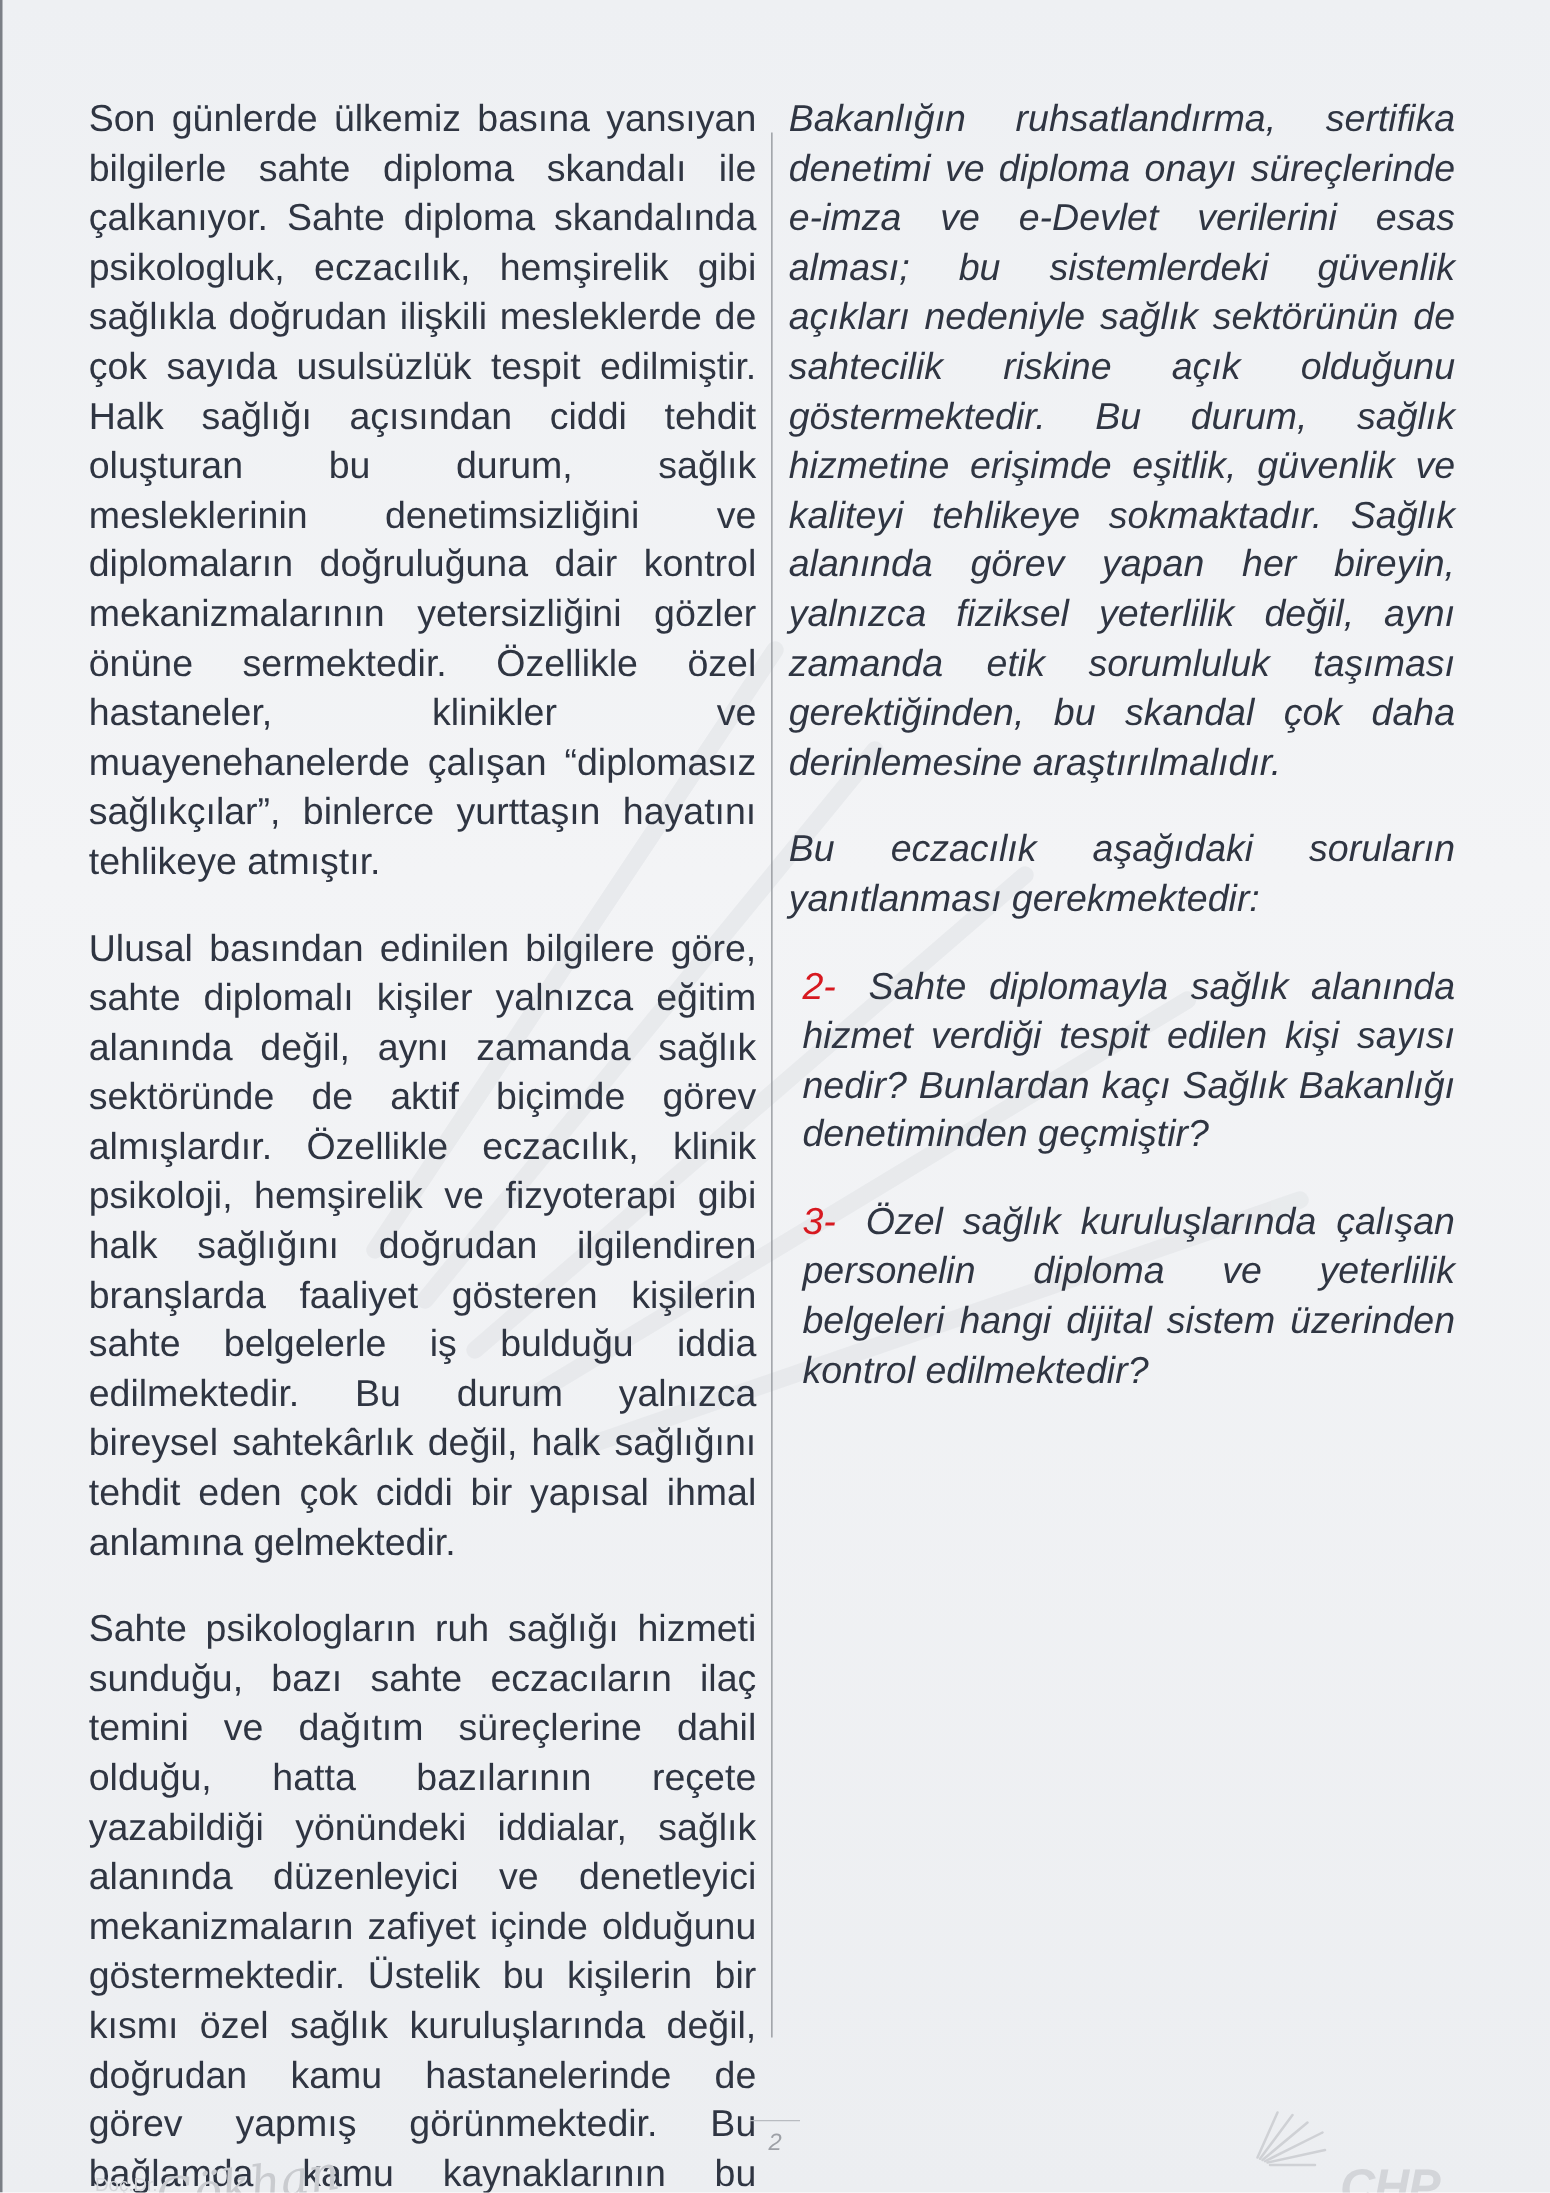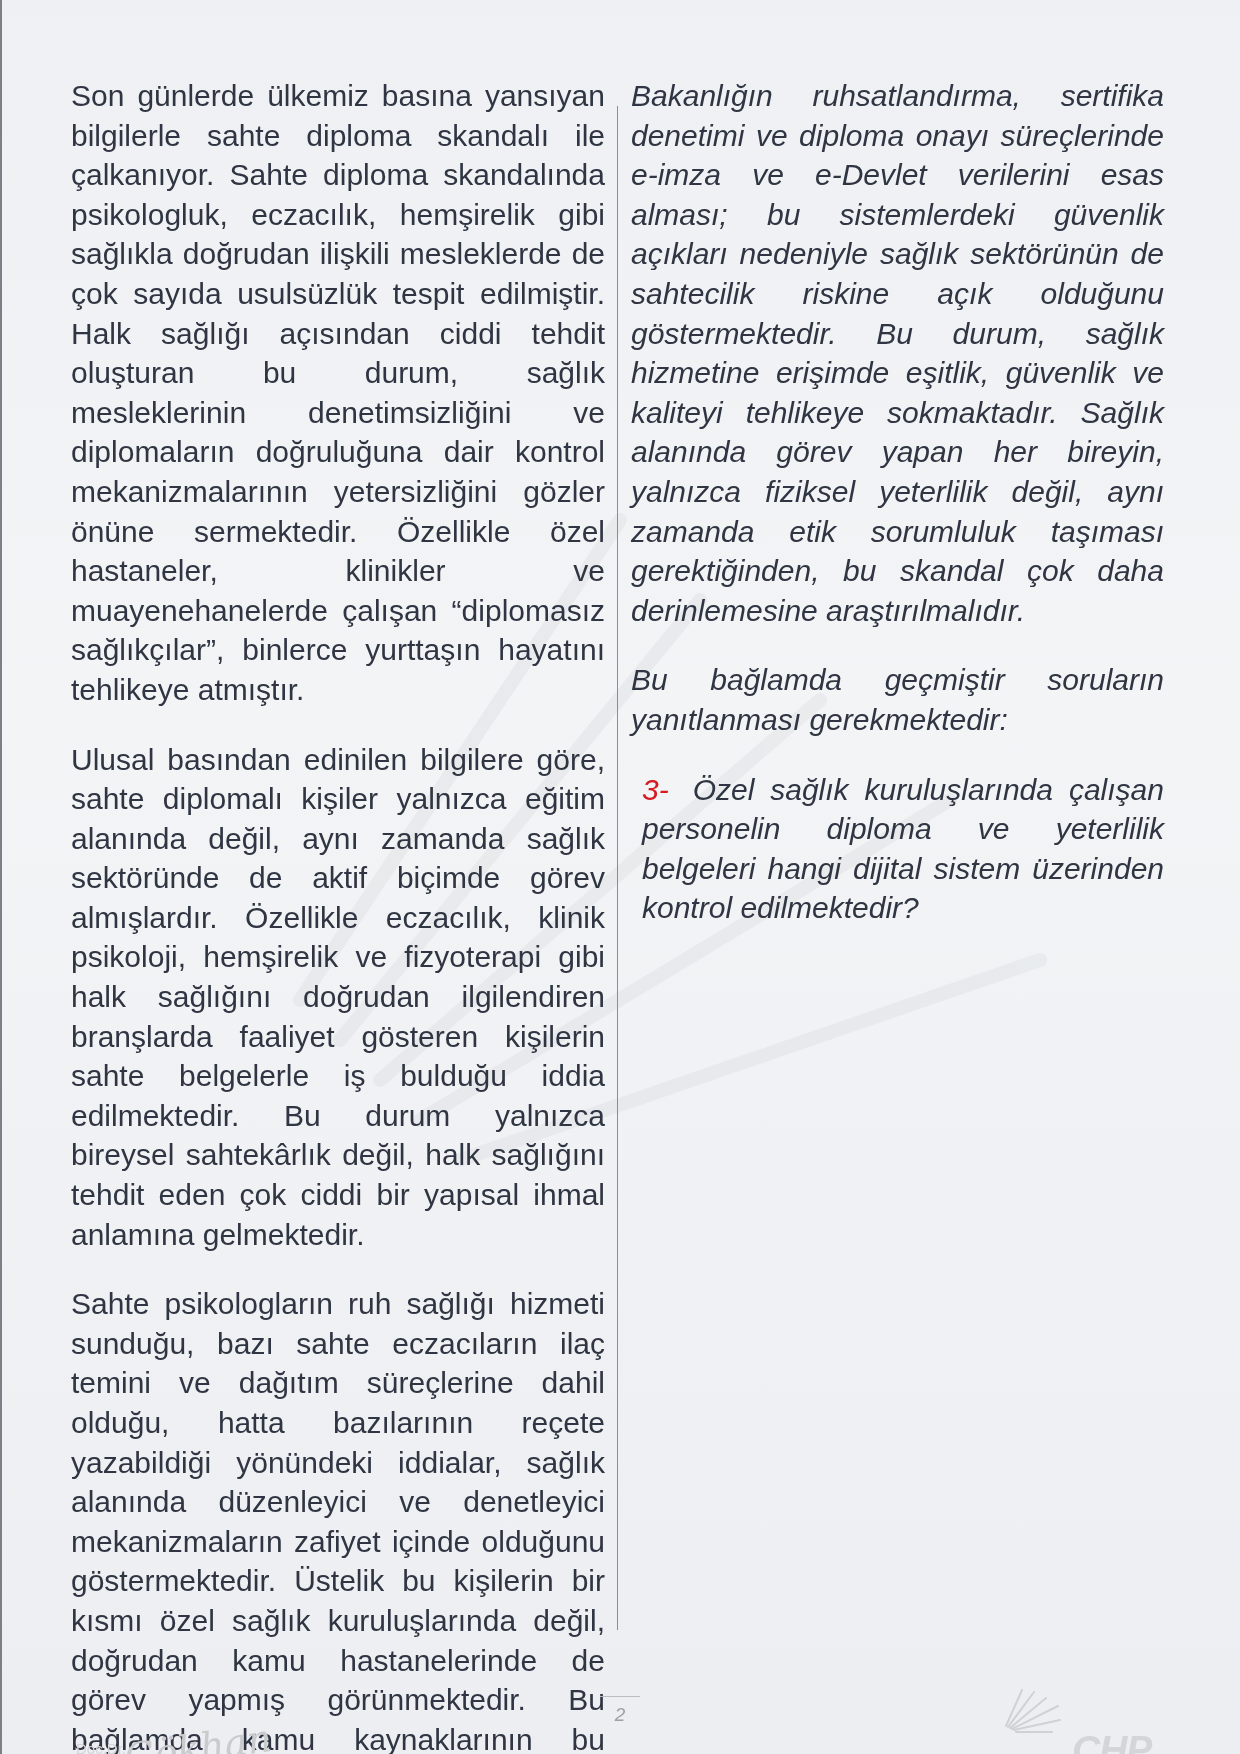--- a/index.html
+++ b/index.html
@@ -48,22 +48,26 @@
 <div class="col col-left">
   <p>Son günlerde ülkemiz basına yansıyan bilgilerle sahte diploma skandalı ile çalkanıyor. Sahte diploma skandalında psikologluk, eczacılık, hemşirelik gibi sağlıkla doğrudan ilişkili mesleklerde de çok sayıda usulsüzlük tespit edilmiştir. Halk sağlığı açısından ciddi tehdit oluşturan bu durum, sağlık mesleklerinin denetimsizliğini ve diplomaların doğruluğuna dair kontrol mekanizmalarının yetersizliğini gözler önüne sermektedir. Özellikle özel hastaneler, klinikler ve muayenehanelerde çalışan “diplomasız sağlıkçılar”, binlerce yurttaşın hayatını tehlikeye atmıştır.</p>
   <p>Ulusal basından edinilen bilgilere göre, sahte diplomalı kişiler yalnızca eğitim alanında değil, aynı zamanda sağlık sektöründe de aktif biçimde görev almışlardır. Özellikle eczacılık, klinik psikoloji, hemşirelik ve fizyoterapi gibi halk sağlığını doğrudan ilgilendiren branşlarda faaliyet gösteren kişilerin sahte belgelerle iş bulduğu iddia edilmektedir. Bu durum yalnızca bireysel sahtekârlık değil, halk sağlığını tehdit eden çok ciddi bir yapısal ihmal anlamına gelmektedir.</p>
   <p>Sahte psikologların ruh sağlığı hizmeti sunduğu, bazı sahte eczacıların ilaç temini ve dağıtım süreçlerine dahil olduğu, hatta bazılarının reçete yazabildiği yönündeki iddialar, sağlık alanında düzenleyici ve denetleyici mekanizmaların zafiyet içinde olduğunu göstermektedir. Üstelik bu kişilerin bir kısmı özel sağlık kuruluşlarında değil, doğrudan kamu hastanelerinde de görev yapmış görünmektedir. Bu bağlamda kamu kaynaklarının bu kişilere maaş ödemesi, kamu zararına da yol açmıştır.</p>
 </div>
 
 <div class="divider"></div>
 
 <div class="col col-right">
   <p>Bakanlığın ruhsatlandırma, sertifika denetimi ve diploma onayı süreçlerinde e-imza ve e-Devlet verilerini esas alması; bu sistemlerdeki güvenlik açıkları nedeniyle sağlık sektörünün de sahtecilik riskine açık olduğunu göstermektedir. Bu durum, sağlık hizmetine erişimde eşitlik, güvenlik ve kaliteyi tehlikeye sokmaktadır. Sağlık alanında görev yapan her bireyin, yalnızca fiziksel yeterlilik değil, aynı zamanda etik sorumluluk taşıması gerektiğinden, bu skandal çok daha derinlemesine araştırılmalıdır.</p>
-  <p>Bu bağlamda geçmiştir soruların yanıtlanması gerekmektedir:</p>
+  <p>Bu eczacılık aşağıdaki soruların yanıtlanması gerekmektedir:</p>
 
+  <p class="question">
+    <span class="q-num">2</span><span class="q-dash">-</span>
+    <span>Sahte diplomayla sağlık alanında hizmet verdiği tespit edilen kişi sayısı nedir? Bunlardan kaçı Sağlık Bakanlığı denetiminden geçmiştir?</span>
+  </p>
   <p class="question">
     <span class="q-num">3</span><span class="q-dash">-</span>
     <span>Özel sağlık kuruluşlarında çalışan personelin diploma ve yeterlilik belgeleri hangi dijital sistem üzerinden kontrol edilmektedir?</span>
   </p>
 </div>
 
 <div class="footer-logo-left">
   <span class="doc-dr">Doç.Dr.</span>
   <span class="surname">GÜNAYDIN</span>
   <span class="signature">Gökhan</span>

